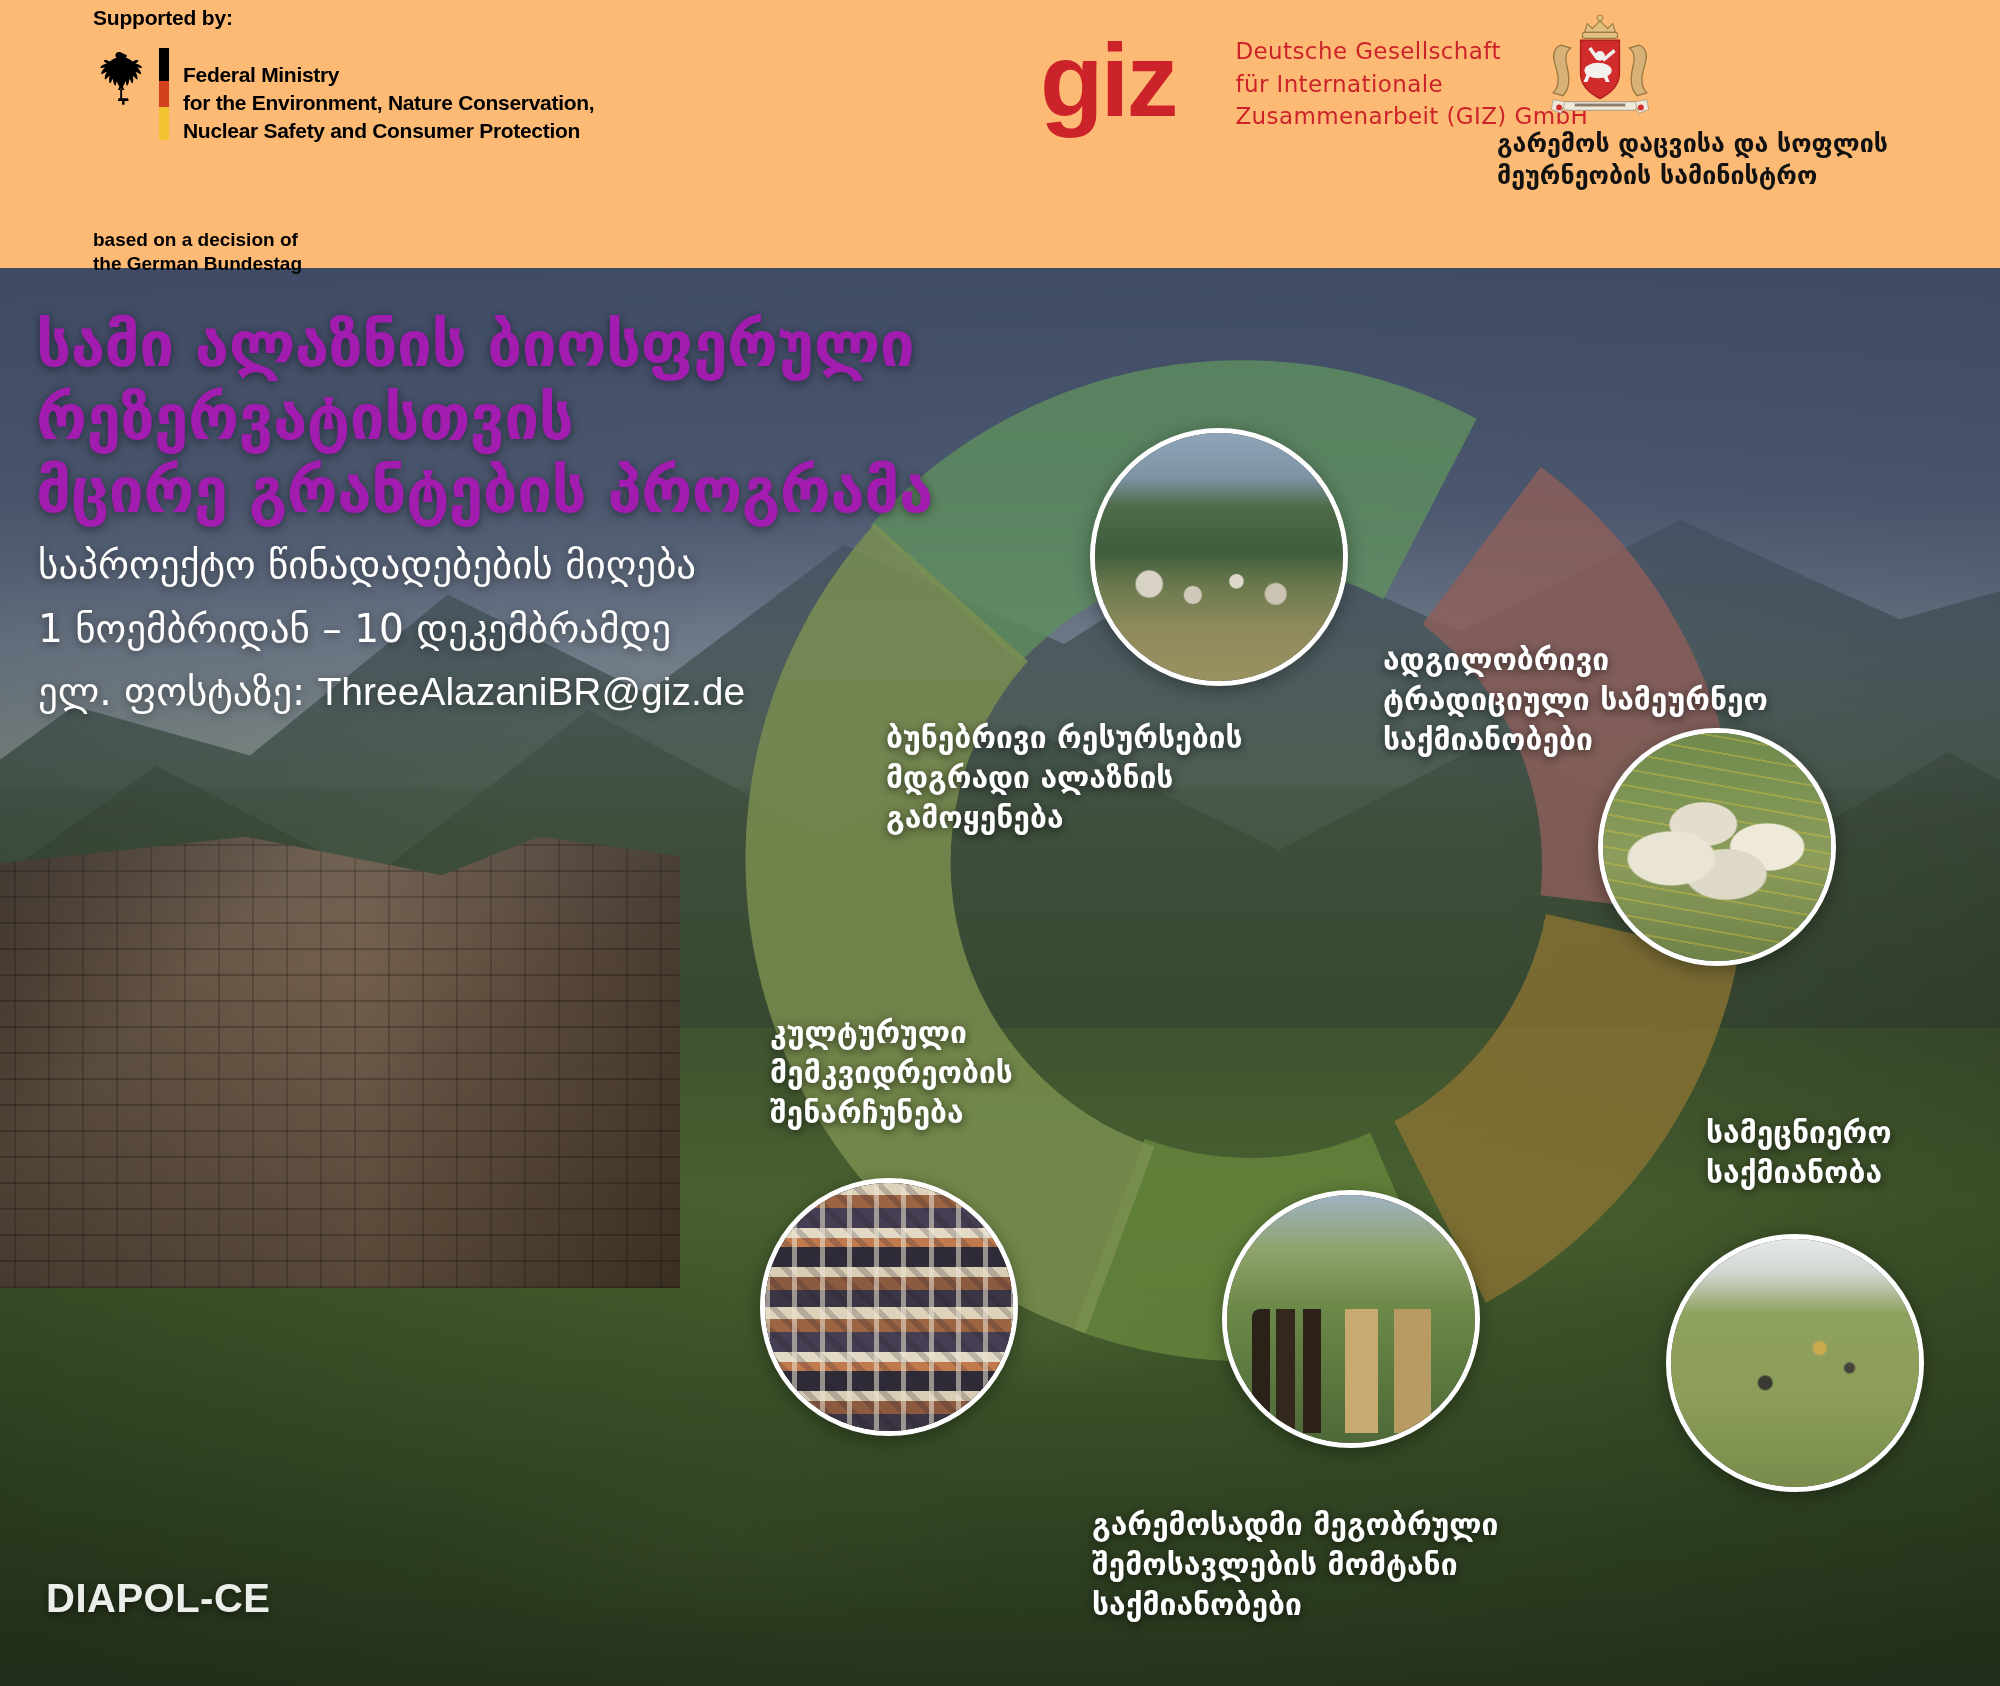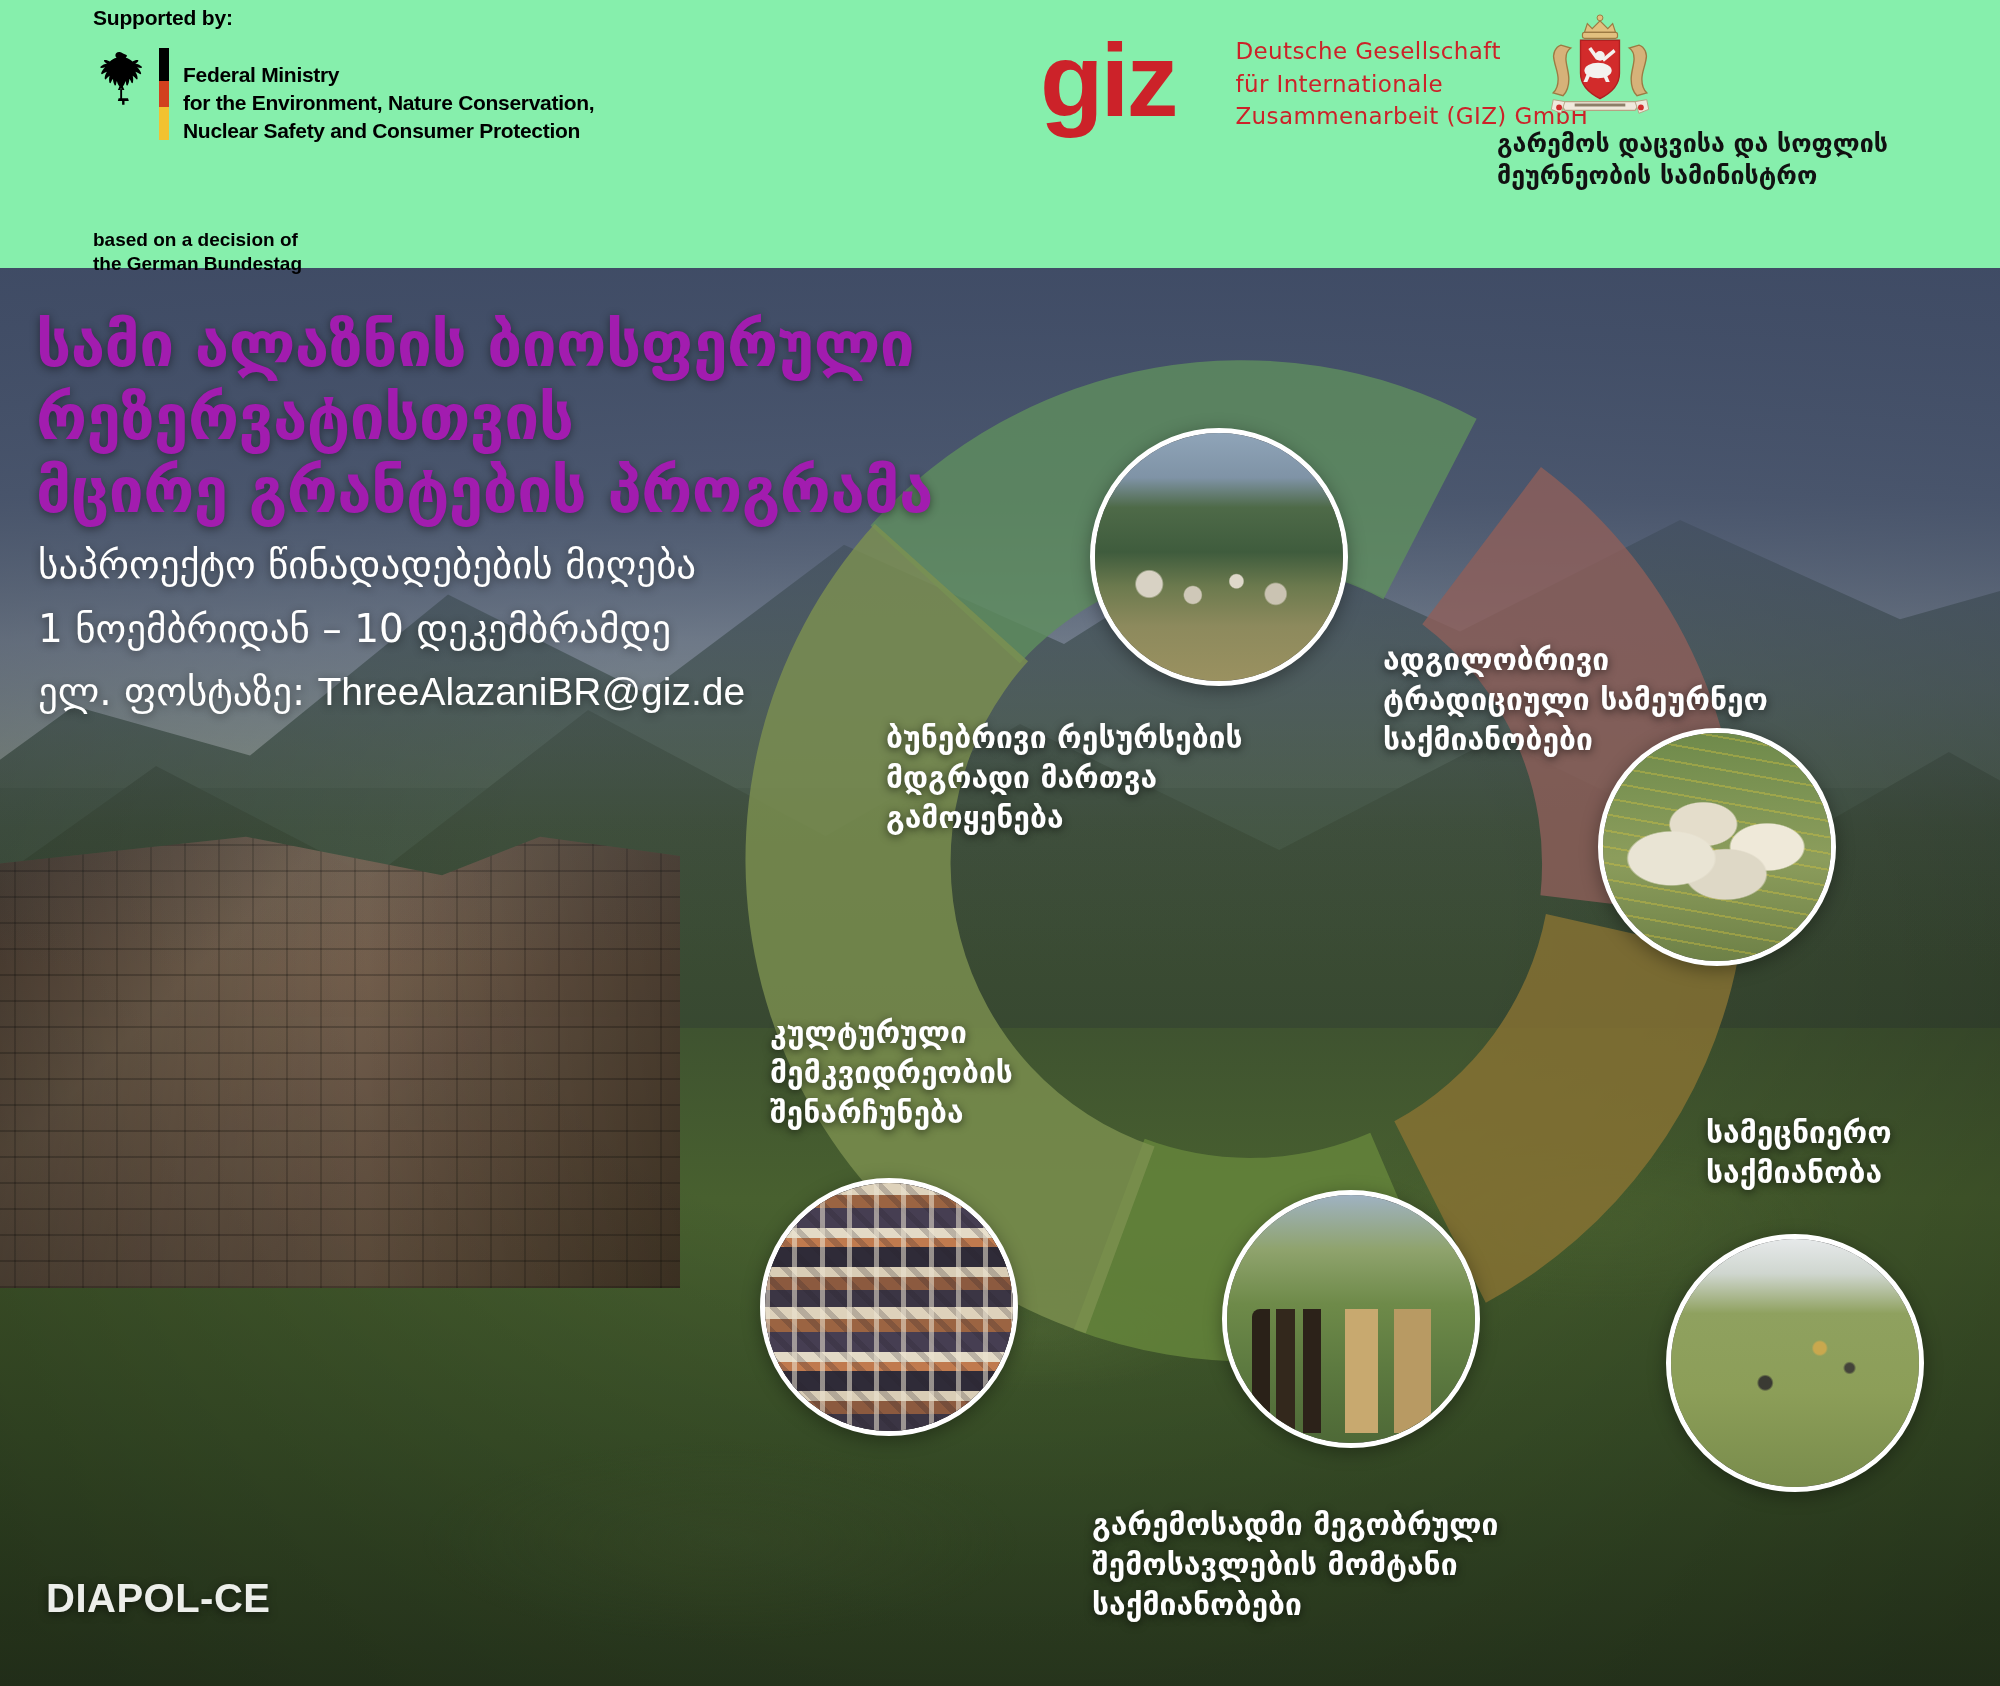--- a/index.html
+++ b/index.html
@@ -16,21 +16,21 @@
     width: 2000px;
     height: 1686px;
     overflow: hidden;
   }
 
   
   .header {
     position: absolute;
     left: 0; top: 0;
     width: 2000px; height: 268px;
-    background: #86efac;
+    background: #fdba74;
     z-index: 40;
   }
 
   .supported-by {
     position: absolute;
     left: 93px; top: 6px;
     font-size: 21px;
     font-weight: 700;
     color: #000;
     letter-spacing: -0.2px;
@@ -505,21 +505,21 @@
       <path d="M 1018.3 661.6 A 500 500 0 0 1 742.3 988.8 L 663.7 801.3 A 300 300 0 0 0 829.4 605.0 Z" transform="rotate(-4 530 530)" fill="#8a7333" opacity="0.80"></path>
 
       <path d="M 721.9 996.4 A 500 500 0 0 1 345.6 993.4 L 423.0 805.3 A 300 300 0 0 0 648.7 807.1 Z" transform="rotate(-2 530 530)" fill="#66873c" opacity="0.80"></path>
 
       <path d="M 325.1 984.2 A 500 500 0 0 1 199.9 157.3 L 338.0 309.9 A 300 300 0 0 0 413.1 805.9 Z" transform="rotate(-6 530 530)" fill="#7d9150" opacity="0.80"></path>
     </svg>
   </div>
 
 
   <div class="seg-label lbl-natural">ბუნებრივი რესურსების
-მდგრადი მართვა
+მდგრადი ალაზნის
 გამოყენება</div>
   <div class="seg-label lbl-pastoral">ადგილობრივი
 ტრადიციული სამეურნეო
 საქმიანობები</div>
   <div class="seg-label lbl-beekeep">სამეცნიერო
 საქმიანობა</div>
   <div class="seg-label lbl-eco">გარემოსადმი მეგობრული
 შემოსავლების მომტანი
 საქმიანობები</div>
   <div class="seg-label lbl-cultural">კულტურული

